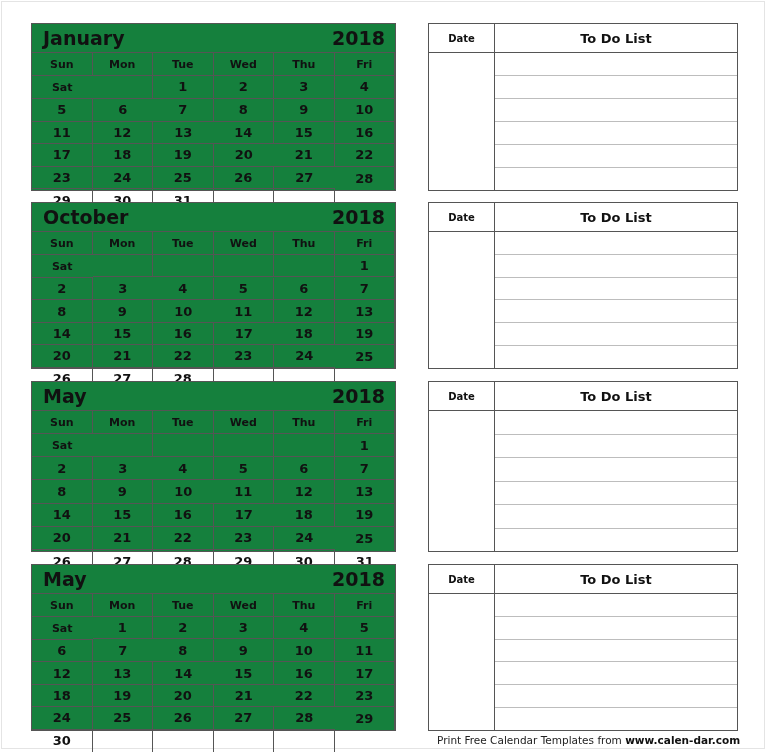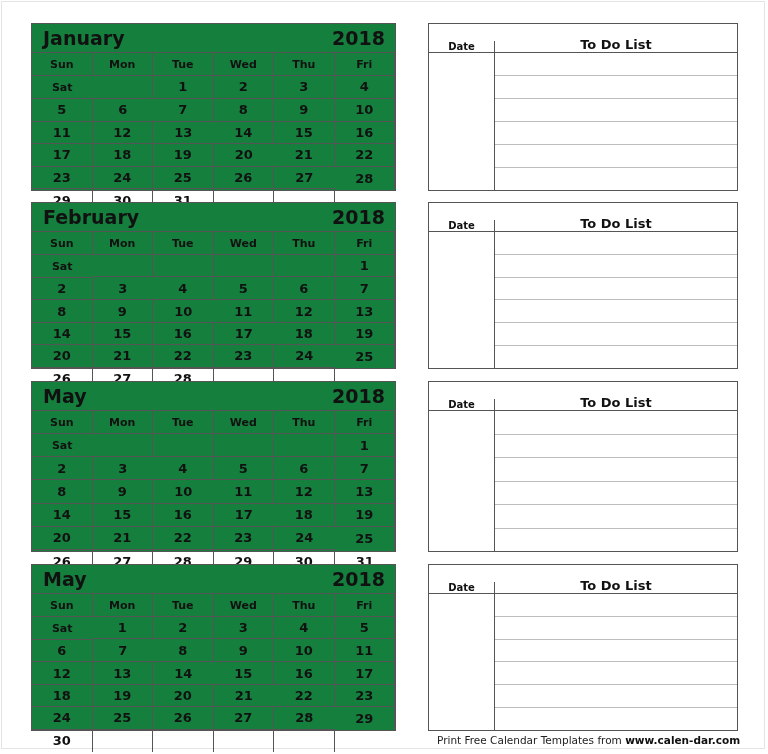--- a/index.html
+++ b/index.html
@@ -14,21 +14,21 @@
   .cal-month, .cal-year { font-size: 19px; font-weight: bold; letter-spacing: 0; }
   .grid { display: grid; grid-template-columns: repeat(6, 1fr); }
   .cell { height: 22.6px; display: flex; align-items: center; justify-content: center;
           border-right: 1.2px solid #555; border-bottom: 1.2px solid #555; box-sizing: border-box;
           font-size: 13px; font-weight: bold; }
   .cell.hdr { font-size: 11px; height: 23px; }
   .cell:nth-child(7n) { border-right: none; }
   .grid .cell.lastrow { border-bottom: none; }
   .todo { position: absolute; left: 428px; width: 310px; border: 1.5px solid #555;
           box-sizing: border-box; display: flex; flex-direction: column; background: #fff; }
-  .todo-head { height: 29px; display: flex; border-bottom: 1.5px solid #555; box-sizing: border-box; align-items: flex-end; }
+  .todo-head { height: 29px; display: flex; border-bottom: 1.5px solid #555; box-sizing: border-box; }
   .todo-date-h { width: 66px; border-right: 1.5px solid #555; display: flex; align-items: center;
                  justify-content: center; font-size: 10px; font-weight: bold; box-sizing: border-box; }
   .todo-list-h { flex: 1; display: flex; align-items: center; justify-content: center;
                  font-size: 13px; font-weight: bold; }
   .todo-body { flex: 1; display: flex; }
   .todo-date-col { width: 66px; border-right: 1.5px solid #555; box-sizing: border-box; }
   .todo-lines { flex: 1; display: flex; flex-direction: column; }
   .todo-line { flex: 1; border-bottom: 1px solid #bdbdbd; }
   .todo-line:last-child { border-bottom: none; }
   .footer { position: absolute; left: 437px; top: 734px; font-size: 10.5px; color: #222;
@@ -103,21 +103,21 @@
           <div class="todo-line"></div>
           <div class="todo-line"></div>
           <div class="todo-line"></div>
           <div class="todo-line"></div>
           <div class="todo-line"></div>
         </div>
       </div>
     </div>
     <div class="cal" style="top: 202px; height: 167px;">
       <div class="cal-title">
-        <span class="cal-month">February</span>
+        <span class="cal-month">October</span>
         <span class="cal-year">2018</span>
       </div>
       <div class="grid">
         <div class="cell hdr">Sun</div>
         <div class="cell hdr">Mon</div>
         <div class="cell hdr">Tue</div>
         <div class="cell hdr">Wed</div>
         <div class="cell hdr">Thu</div>
         <div class="cell hdr">Fri</div>
         <div class="cell hdr">Sat</div>

